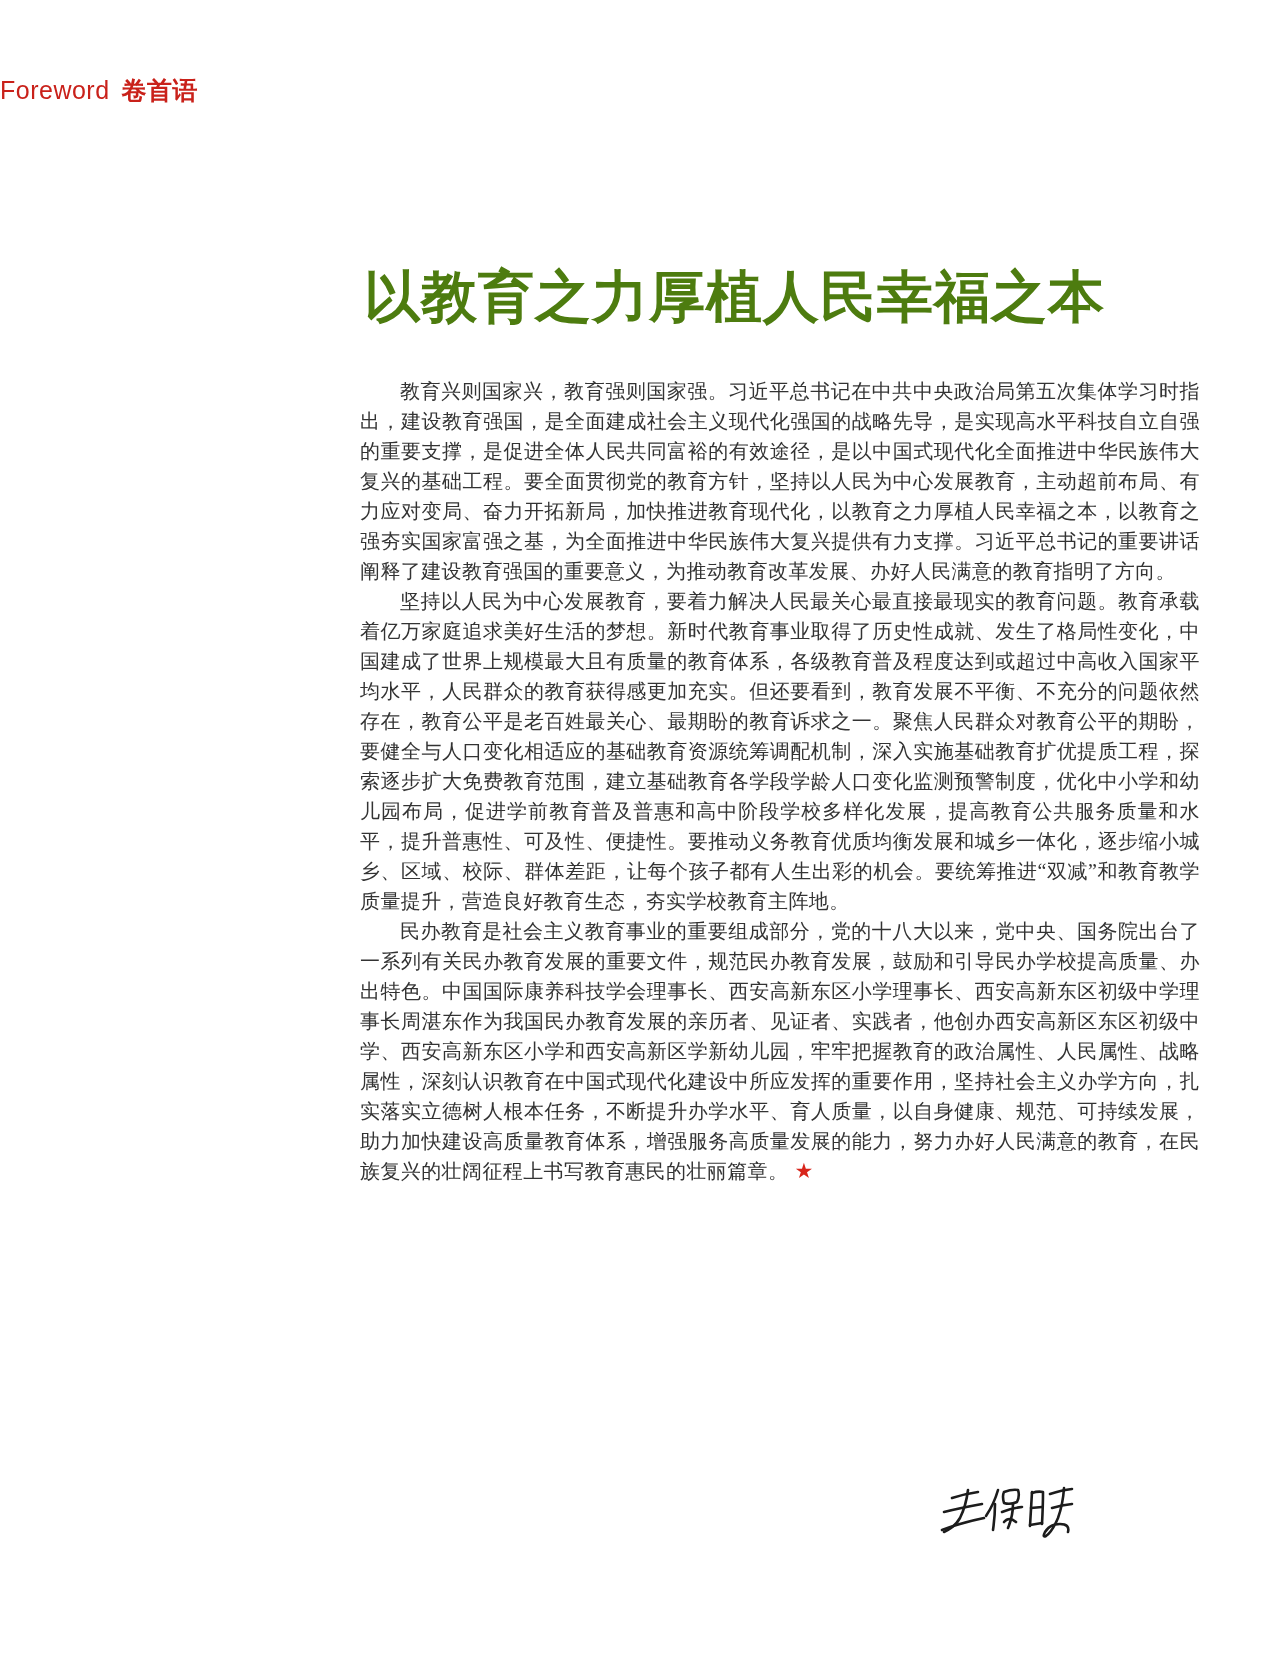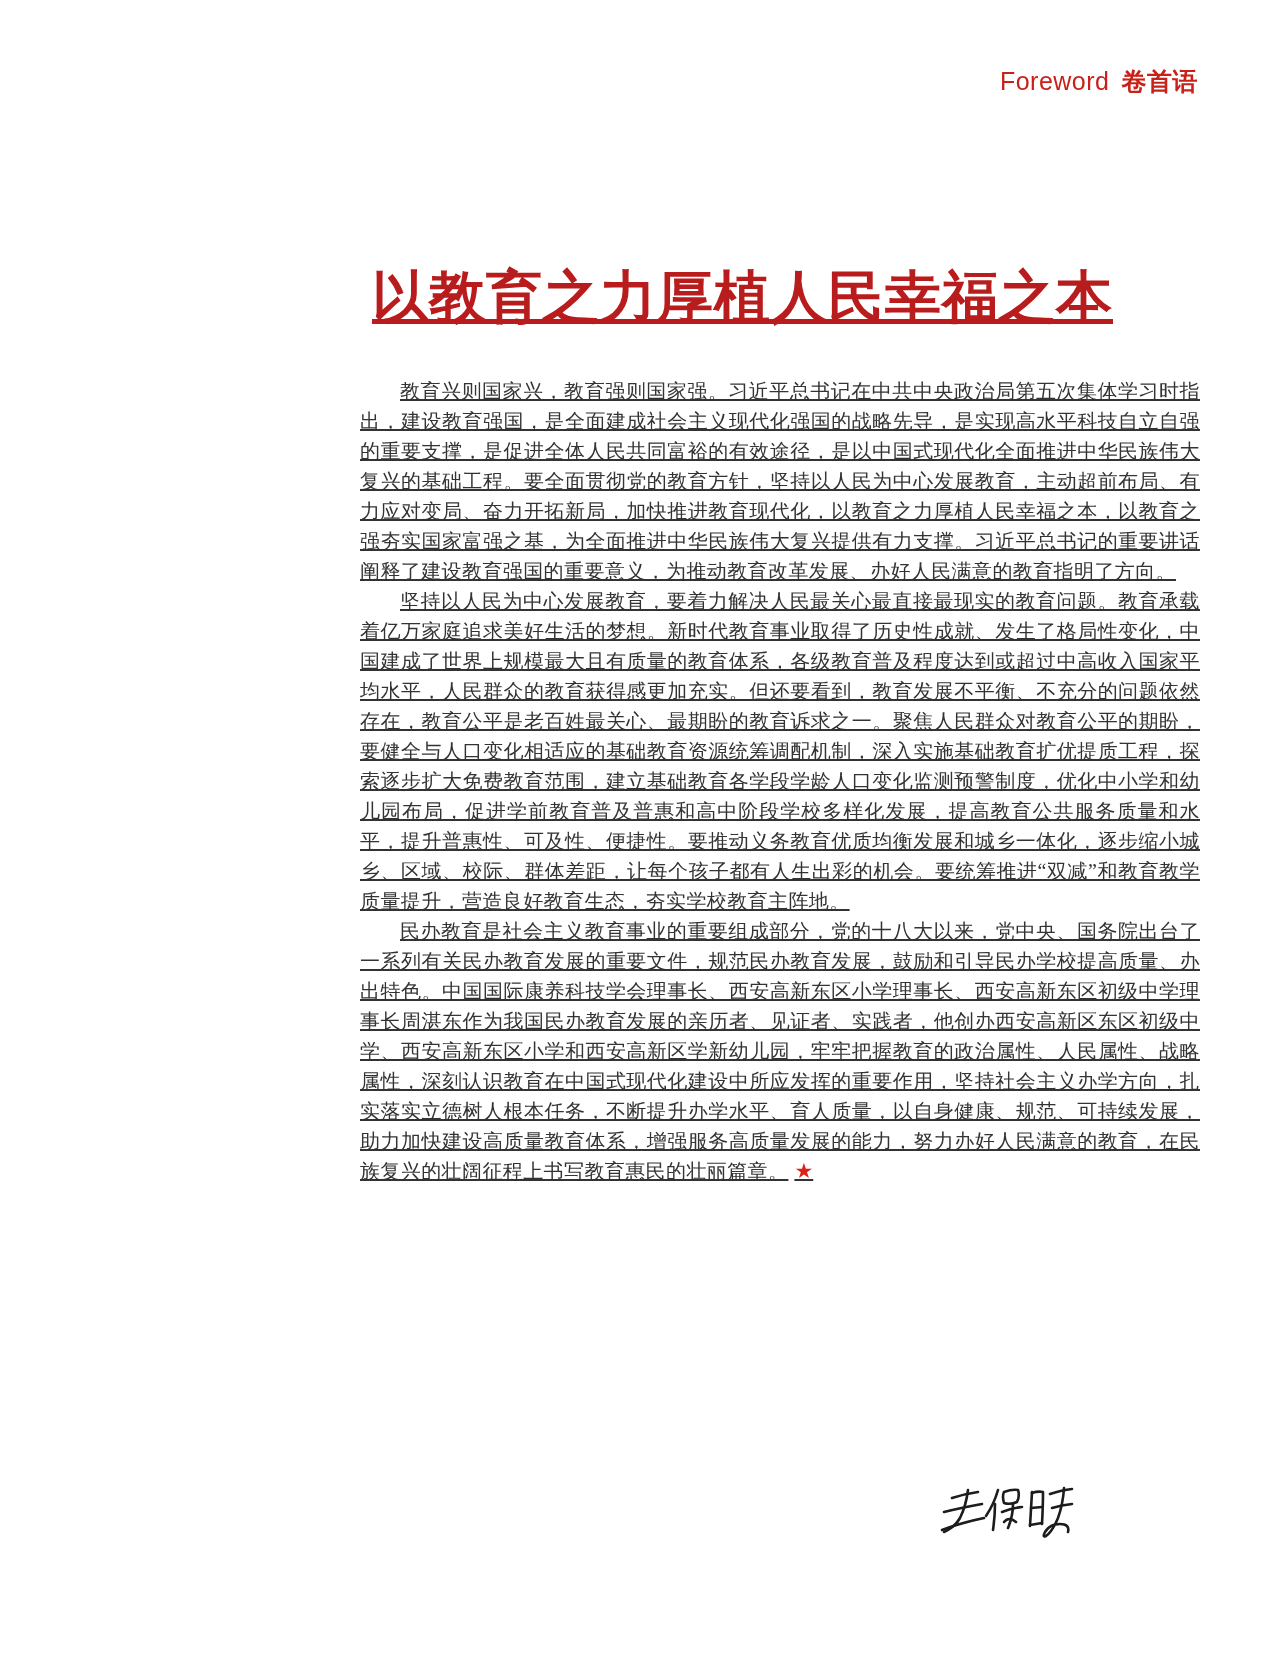--- a/index.html
+++ b/index.html
@@ -6,59 +6,56 @@
   .page {
     position: relative;
     width: 1270px;
     height: 1654px;
     background: #ffffff;
     overflow: hidden;
     font-family: "Liberation Serif", "DejaVu Serif", serif;
   }
   .folio {
     position: absolute;
-    top: 65px;
+    top: 74px;
     left: 0;
     width: 1198px;
-    text-align: right;
     font-family: "Liberation Sans", "DejaVu Sans", sans-serif;
     font-size: 25px;
     font-weight: 500;
     color: #c9211a;
     letter-spacing: 0.5px;
     white-space: nowrap;
   }
   .folio .zh { margin-left: 12px; font-weight: 600; }
   .title {
     position: absolute;
     top: 222px;
-    left: 372px;
+    left: 364px;
     width: 844px;
     font-size: 56px;
     font-weight: 600;
-    color: #b91c1c;
+    color: #4d7c0f;
     letter-spacing: 1px;
     white-space: nowrap;
-    text-decoration: underline;
   }
   .bodycopy {
     position: absolute;
     top: 376px;
     left: 360px;
     width: 840px;
     font-size: 20px;
     line-height: 30px;
     color: #333333;
     text-align: justify;
     letter-spacing: 0.4px;
   }
   .bodycopy p {
     margin: 0;
     text-indent: 2em;
-    text-decoration: underline;
   }
   .star {
     color: #d8251b;
     font-size: 21px;
     padding-left: 6px;
     letter-spacing: 0;
   }
   .signature {
     position: absolute;
     top: 1462px;

